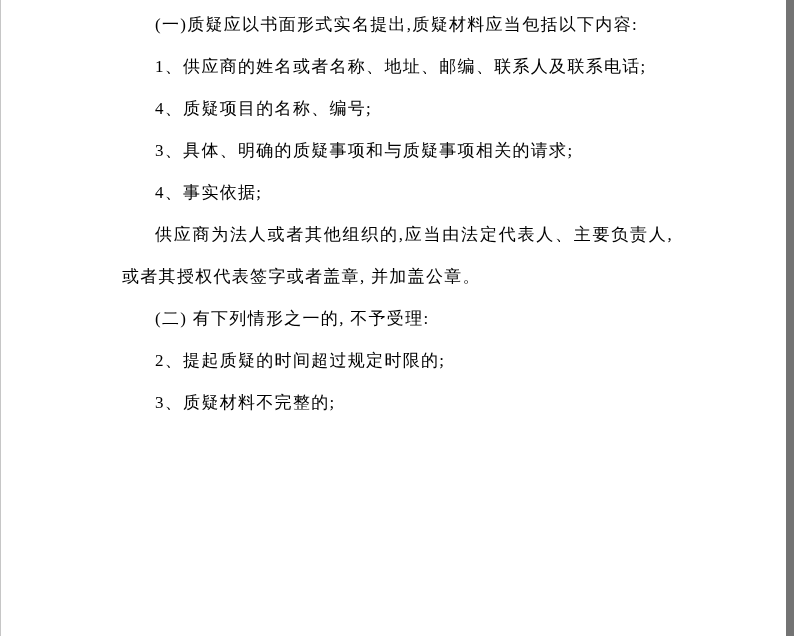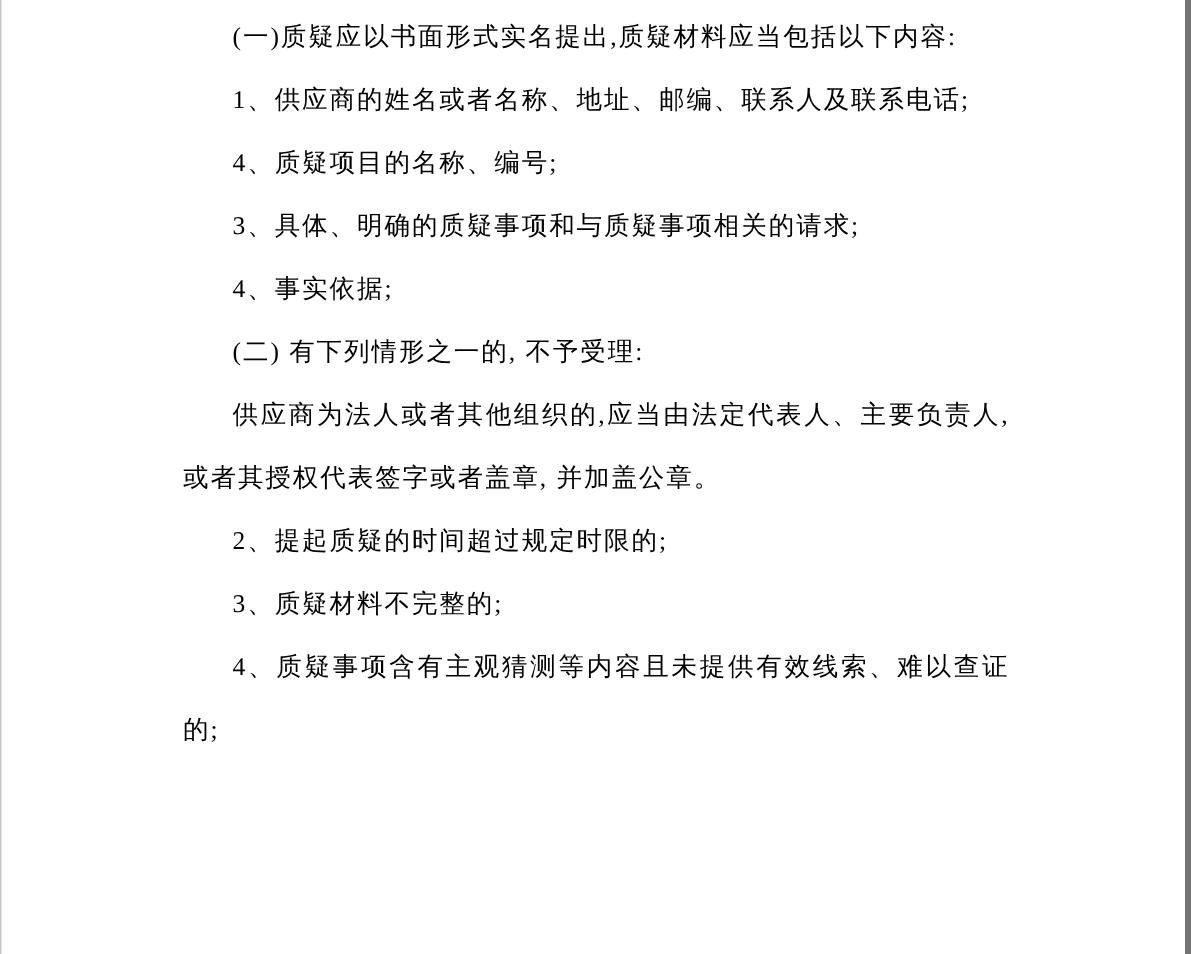--- a/index.html
+++ b/index.html
@@ -3,21 +3,21 @@
 <meta charset="utf-8">
 <style>
   html, body { margin: 0; padding: 0; background: #ffffff; }
   .page {
     position: relative;
     width: 794px;
     height: 636px;
     box-sizing: border-box;
     background: #ffffff;
     border-left: 1px solid #c6c6c6;
-    border-right: 4px solid #737373;
+    border-right: 8px solid #737373;
     overflow: hidden;
     font-family: "Liberation Serif", "DejaVu Serif", serif;
   }
   .content {
     width: 551px;
     margin-left: 121px;
     padding-top: 4px;
     color: #000000;
     font-size: 17px;
     line-height: 42px;
@@ -34,19 +34,18 @@
 </head>
 <body>
 
 <div class="page">
   <div class="content">
     <p>(一)质疑应以书面形式实名提出,质疑材料应当包括以下内容:</p>
     <p>1、供应商的姓名或者名称、地址、邮编、联系人及联系电话;</p>
     <p>4、质疑项目的名称、编号;</p>
     <p>3、具体、明确的质疑事项和与质疑事项相关的请求;</p>
     <p>4、事实依据;</p>
+    <p>供应商为法人或者其他组织的,应当由法定代表人、主要负责人,或者其授权代表签字或者盖章, 并加盖公章。</p>
     <p>(二) 有下列情形之一的, 不予受理:</p>
-    <p>供应商为法人或者其他组织的,应当由法定代表人、主要负责人,或者其授权代表签字或者盖章, 并加盖公章。</p>
     <p>2、提起质疑的时间超过规定时限的;</p>
     <p>3、质疑材料不完整的;</p>
-    <p>4、质疑事项含有主观猜测等内容且未提供有效线索、难以查证的;</p>
   </div>
 </div>
 
 </body></html>

